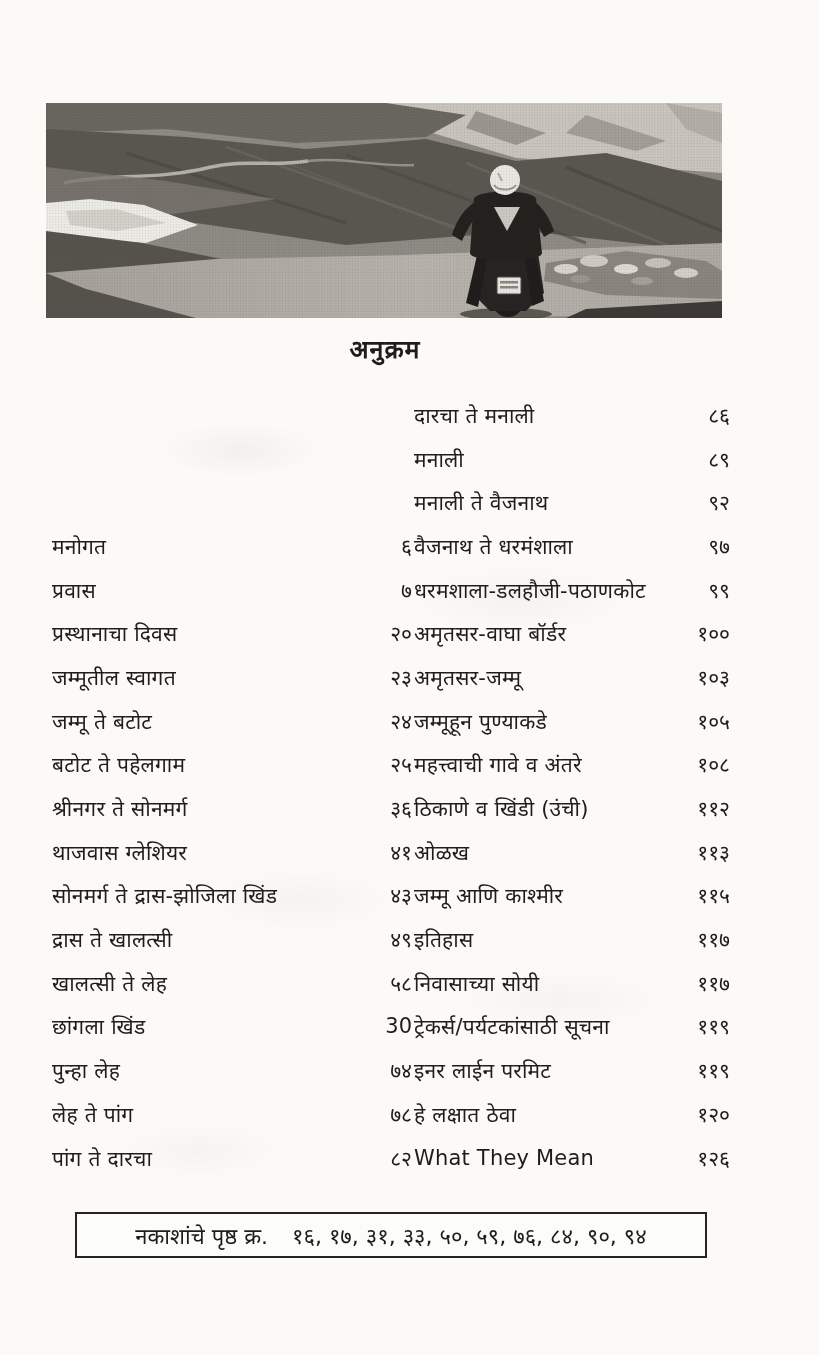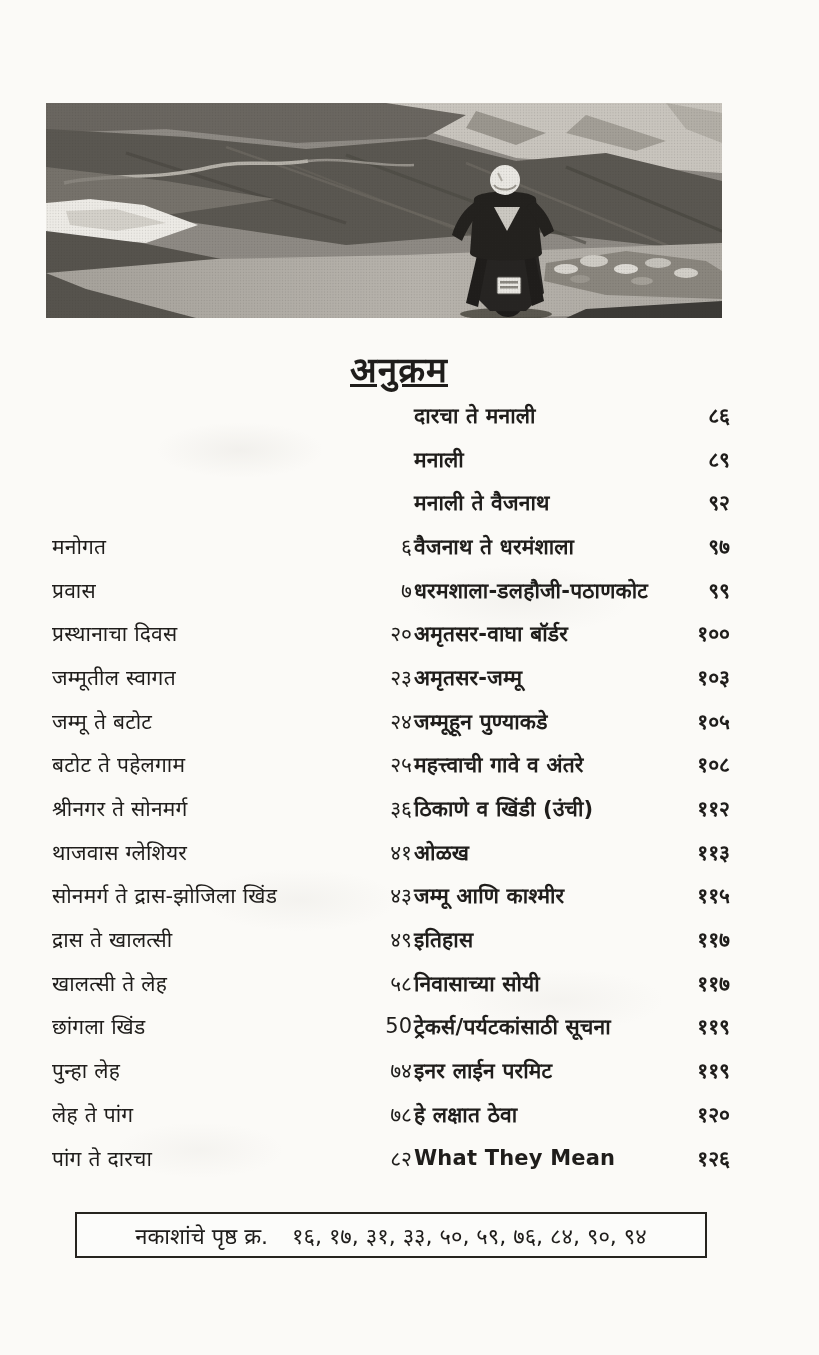--- a/index.html
+++ b/index.html
@@ -35,40 +35,39 @@
     overflow: hidden;
   }
   .photo svg { display: block; width: 100%; height: 100%; }
 
   
   .page-title {
     position: absolute;
     top: 331px;
     left: 52px;
     width: 666px;
-    margin: 14px;
+    margin: 0;
     text-align: center;
-    font-size: 35px;
+    font-size: 25px;
     font-weight: bold;
     letter-spacing: 1px;
-    text-decoration: underline;
   }
 
   
   .toc {
     position: absolute;
     top: 393px;
     left: 52px;
     width: 678px;
     display: flex;
     align-items: flex-end;
   }
   .toc-col { display: flex; flex-direction: column; }
   .toc-col.left  { width: 360px; margin-right: 2px; }
-  .toc-col.right { width: 316px; font-weight: bold; }
+  .toc-col.right { width: 316px; }
   .toc-row {
     display: flex;
     align-items: center;
     justify-content: space-between;
     height: 43.7px;
   }
   .toc-title {
     font-size: 21px;
     white-space: nowrap;
     letter-spacing: 0.2px;
@@ -229,21 +228,21 @@
         <div class="toc-row">
           <span class="toc-title">द्रास ते खालत्सी</span>
           <span class="toc-page">४९</span>
         </div>
         <div class="toc-row">
           <span class="toc-title">खालत्सी ते लेह</span>
           <span class="toc-page">५८</span>
         </div>
         <div class="toc-row">
           <span class="toc-title">छांगला खिंड</span>
-          <span class="toc-page">50</span>
+          <span class="toc-page">30</span>
         </div>
         <div class="toc-row">
           <span class="toc-title">पुन्हा लेह</span>
           <span class="toc-page">७४</span>
         </div>
         <div class="toc-row">
           <span class="toc-title">लेह ते पांग</span>
           <span class="toc-page">७८</span>
         </div>
         <div class="toc-row">

